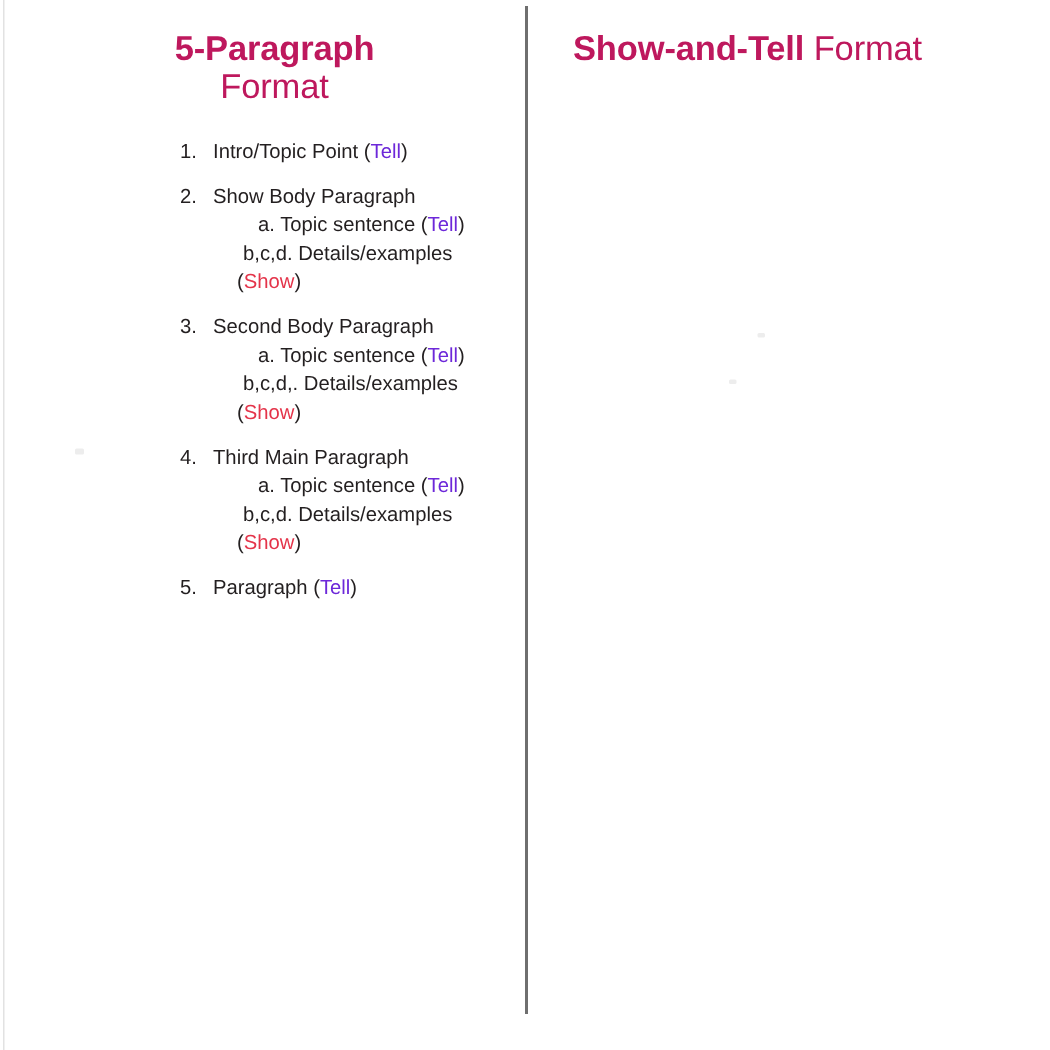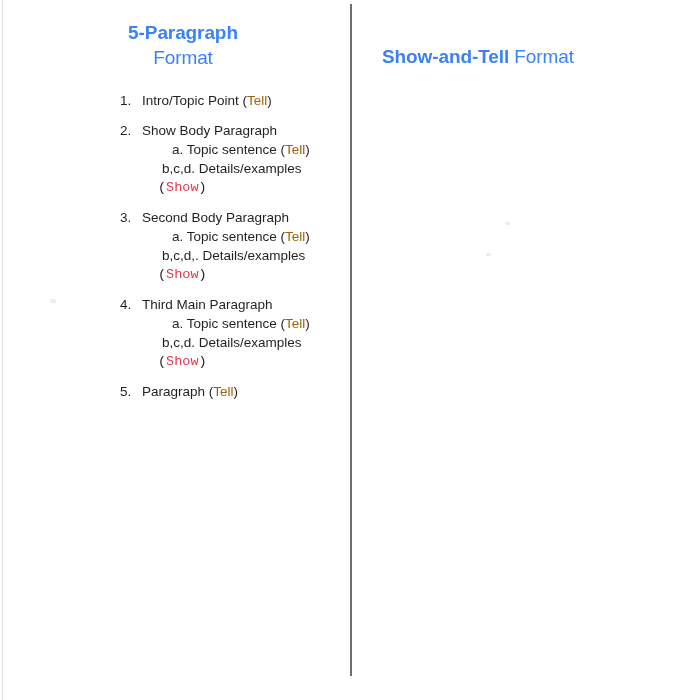--- a/index.html
+++ b/index.html
@@ -46,26 +46,26 @@
     height: 672px;
     background: #6f6f6f;
   }
 
   
   .column {
     position: absolute;
     top: 0;
   }
   .column.left  { left: 0;   width: 350px; }
-  .column.right { left: 352px; width: 348px; margin-top: 24px; }
+  .column.right { left: 352px; width: 348px; }
 
   .col-title {
-    font-size: 19px;
+    font-size: 23px;
     line-height: 25px;
-    color: #3b82f6;
+    color: #be185d;
     letter-spacing: -0.1px;
   }
   .col-title .bold { font-weight: bold; }
   .col-title .reg  { font-weight: normal; }
 
   .left .col-title {
     text-align: center;
     padding: 20px 0 0 0;
     margin-left: 16px;
   }
@@ -106,24 +106,24 @@
 
   .right ol.fmt-list {
     margin-left: 392px;
     margin-top: 32px;
   }
 
   
   .subline { display: block; white-space: nowrap; }
   .subline.lvl-a    { padding-left: 30px; }
   .subline.lvl-bcd  { padding-left: 20px; }
-  .subline.lvl-tag  { padding-left: 16px; font-family: Liberation Mono, monospace; }
+  .subline.lvl-tag  { padding-left: 16px; }
 
   
-  .tag-tell { color: #a16207; }
+  .tag-tell { color: #6d28d9; }
   .tag-show { color: #e4344a; }
   .paren    { color: #231f20; }
 </style>
 </head>
 <body>
 
 <div class="scan-edge-left"></div>
 <div class="scan-speck" style="left:50px; top:299px; width:6px; height:4px;"></div>
 <div class="scan-speck" style="left:505px; top:222px; width:5px; height:3px;"></div>
 <div class="scan-speck" style="left:486px; top:253px; width:5px; height:3px;"></div>

